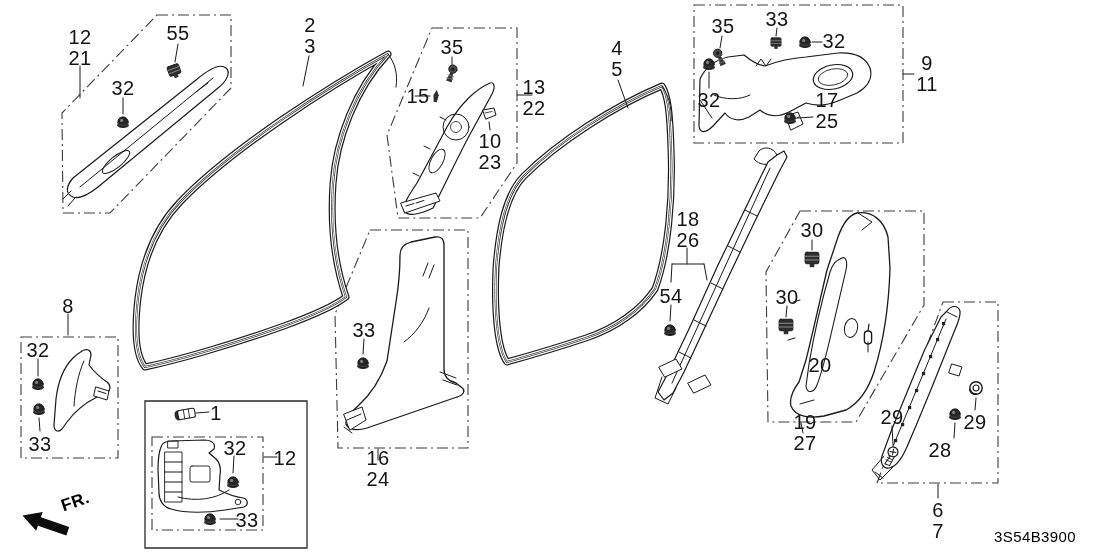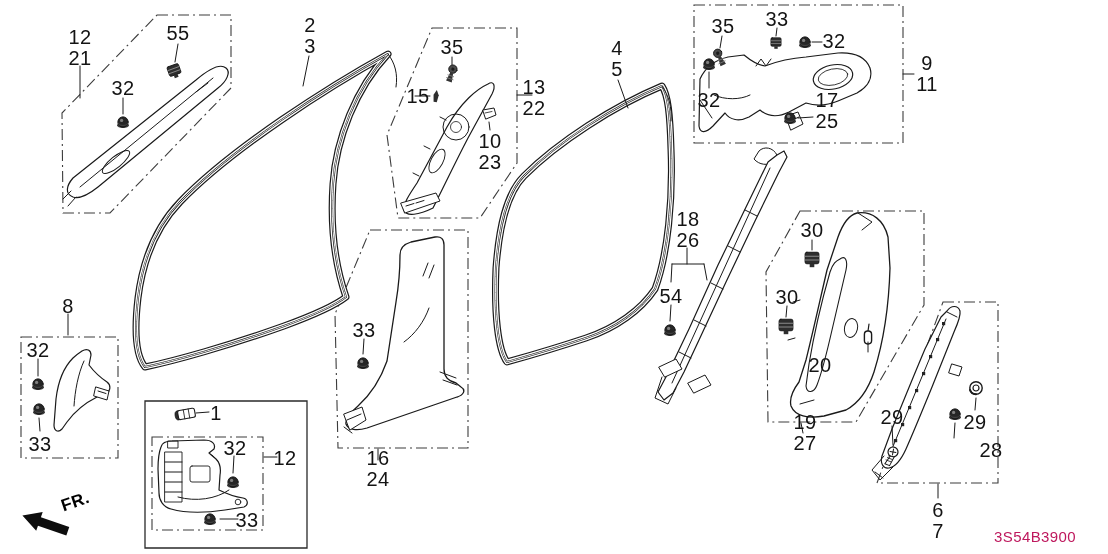--- a/index.html
+++ b/index.html
@@ -4,21 +4,21 @@
 <style>
   html,body{margin:0;padding:0;background:#fff;}
   .stage{position:relative;width:1108px;height:554px;background:#fff;overflow:hidden;
          font-family:Liberation Sans, sans-serif;color:#111;}
   .stage svg{position:absolute;left:0;top:0;}
   .callout{position:absolute;transform:translateX(-50%);
            font-size:20px;line-height:21px;text-align:center;
            white-space:pre-line;color:#141414;letter-spacing:.3px;}
   .fr-label{position:absolute;left:61px;top:492px;font-weight:700;font-size:17px;
             transform:rotate(-19deg);color:#000;letter-spacing:.5px;}
-  .code{position:absolute;left:994px;top:528px;font-size:15px;letter-spacing:.4px;color:#be185d;}
+  .code{position:absolute;left:994px;top:528px;font-size:15px;letter-spacing:.4px;color:#000000;}
   .dd{stroke:#3c3c3c;stroke-width:1.1;fill:none;stroke-dasharray:11 4 2 4;}
   .ln{stroke:#1a1a1a;stroke-width:1;fill:none;}
   .part{stroke:#1a1a1a;fill:#fff;}
 </style>
 </head>
 <body>
 
 <div class="stage">
 
 <svg width="1108" height="554" viewBox="0 0 1108 554">
@@ -281,21 +281,21 @@
 <div class="callout" style="left:688px;top:209px">18
 26</div>
 <div class="callout" style="left:671px;top:286px">54</div>
 <div class="callout" style="left:812px;top:220px">30</div>
 <div class="callout" style="left:787px;top:287px">30</div>
 <div class="callout" style="left:820px;top:355px">20</div>
 <div class="callout" style="left:805px;top:412px">19
 27</div>
 <div class="callout" style="left:892px;top:407px">29</div>
 <div class="callout" style="left:975px;top:412px">29</div>
-<div class="callout" style="left:991px;top:440px">28</div>
+<div class="callout" style="left:940px;top:440px">28</div>
 <div class="callout" style="left:938px;top:500px">6
 7</div>
 <div class="callout" style="left:68px;top:296px">8</div>
 <div class="callout" style="left:38px;top:340px">32</div>
 <div class="callout" style="left:40px;top:434px">33</div>
 <div class="callout" style="left:216px;top:403px">1</div>
 <div class="callout" style="left:285px;top:448px">12</div>
 <div class="callout" style="left:235px;top:438px">32</div>
 <div class="callout" style="left:247px;top:510px">33</div>
 <div class="callout" style="left:364px;top:320px">33</div>

